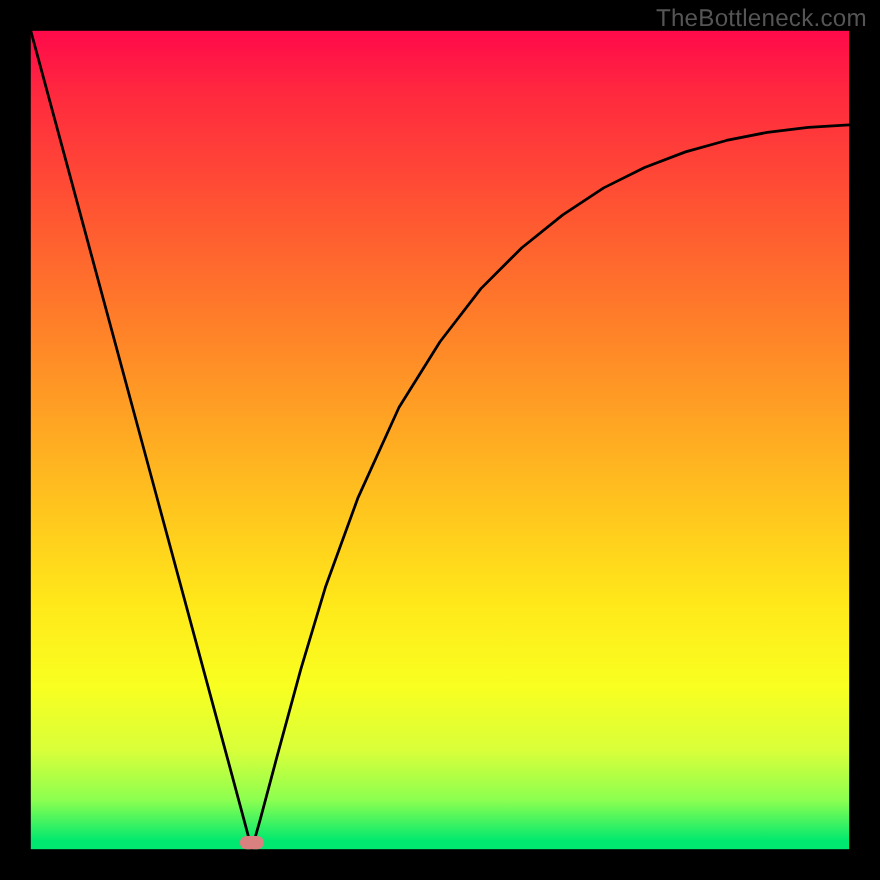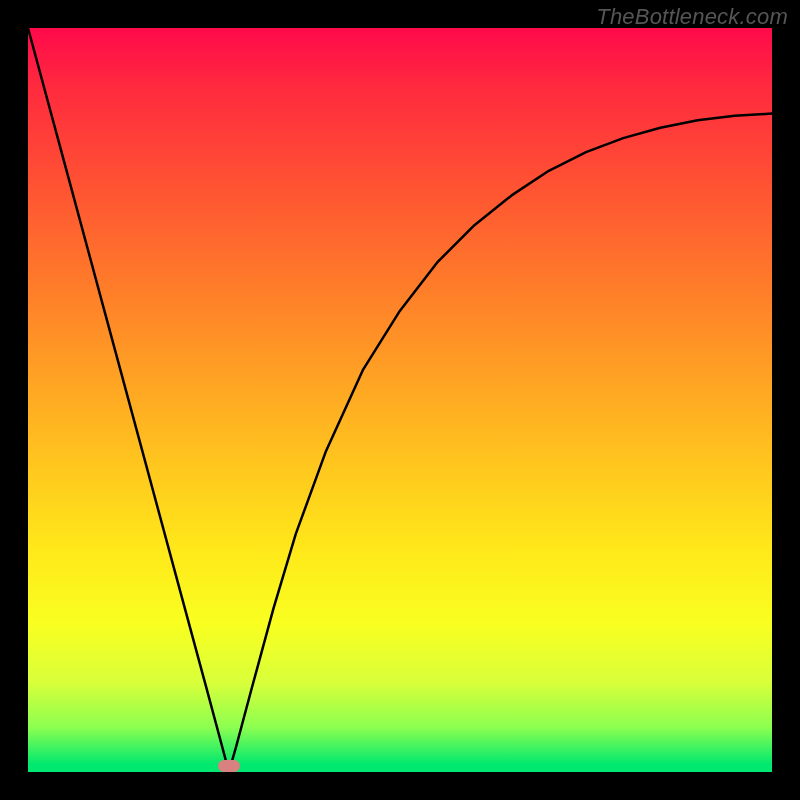--- a/index.html
+++ b/index.html
@@ -49,21 +49,20 @@
   }
   .watermark {
     position: absolute;
     top: 4px;
     right: 12px;
     color: #555;
     font-size: 22px;
     font-weight: 500;
     letter-spacing: 0.2px;
     user-select: none;
-    font-style: italic;
   }
   svg.curve {
     position: absolute;
     left: 0;
     top: 0;
     width: 744px;
     height: 744px;
     overflow: visible;
   }
 </style>

